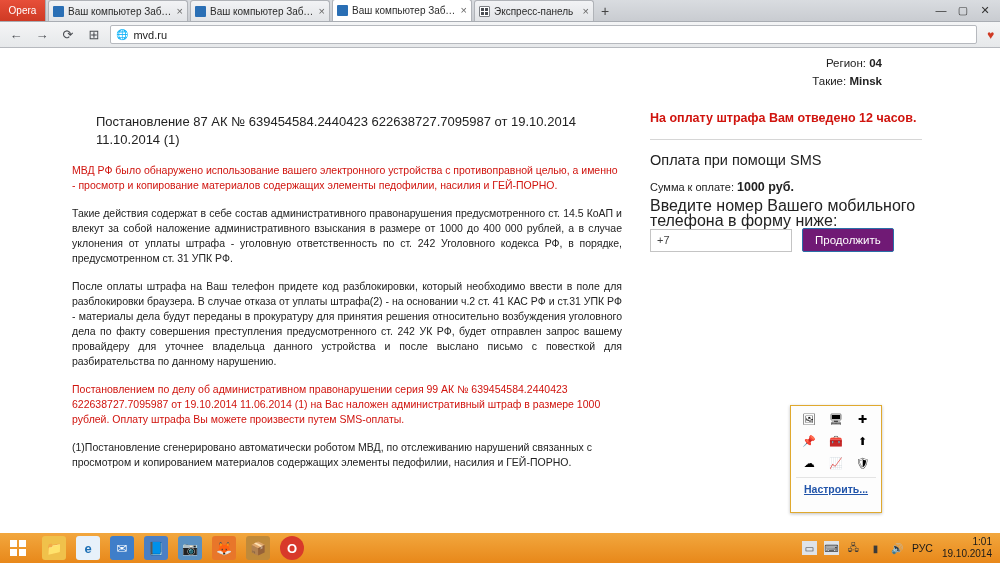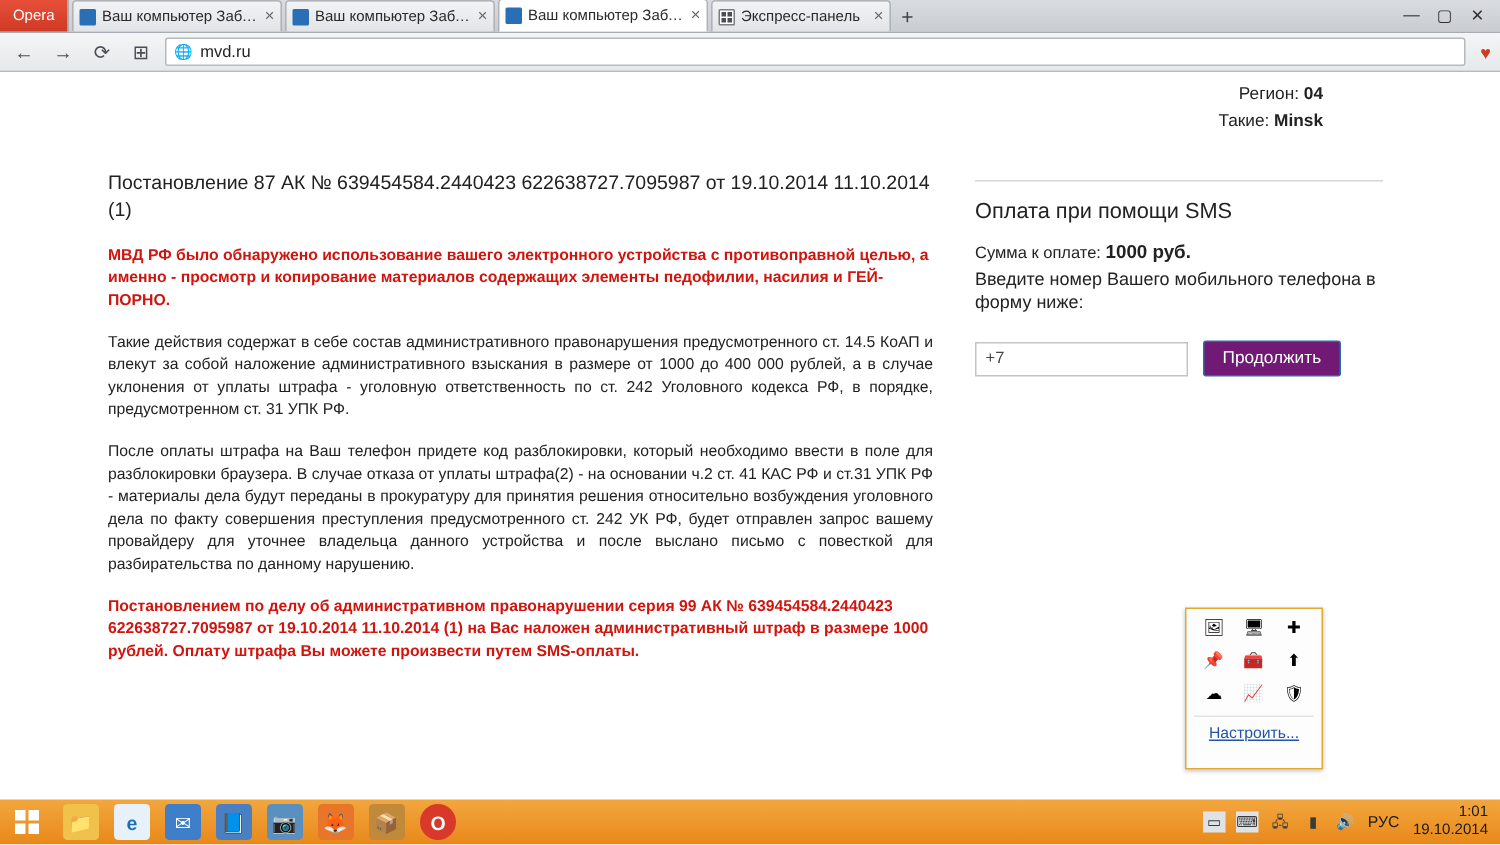--- a/index.html
+++ b/index.html
@@ -131,46 +131,46 @@
     text-align: right;
     font-size: 11.5px; color: #222;
     line-height: 18px;
   }
   .region-info b { font-weight: bold; }
 
   .content-left {
     position: absolute; left: 72px; top: 65px; width: 550px;
   }
   .doc-title {
-    font-size: 13px; color: #222; line-height: 18px; margin-bottom: 14px;
+    font-size: 13px; color: #222; line-height: 18px; margin-bottom: 14px; margin-left: 24px;
   }
   .p-red {
     color: #d0140e; font-size: 10.5px; line-height: 15px; margin: 0 0 13px 0;
-    font-weight: bold;
+    font-weight: normal;
   }
   .p-black {
     color: #222; font-size: 10.5px; line-height: 15px; margin: 0 0 13px 0;
     text-align: justify;
   }
   .p-note {
     color: #222; font-size: 10.5px; line-height: 15px; margin: 0;
   }
 
   .content-right {
     position: absolute; left: 650px; top: 62px; width: 272px;
   }
   .warn {
     color: #d0140e; font-size: 12.5px; line-height: 17px;
     font-weight: bold; margin-bottom: 12px;
   }
   .hr { border-top: 1px solid #d6d6d6; margin: 10px 0 12px 0; }
   .sms-title { font-size: 14.5px; color: #222; margin-bottom: 12px; }
   .sms-sum { font-size: 11px; color: #222; margin-bottom: 4px; }
   .sms-sum b { font-size: 12.5px; }
-  .sms-hint { font-size: 12px; color: #222; line-height: 15px; margin-bottom: 18px; }
+  .sms-hint { font-size: 16px; color: #222; line-height: 15px; }
   .form-row { display: flex; align-items: center; gap: 10px; }
   .phone-input {
     width: 142px; height: 23px;
     border: 1px solid #c4c4c4; background: #fff;
     font-size: 11px; color: #444;
     padding: 0 6px;
     outline: none;
   }
   .submit-btn {
     height: 24px; padding: 0 12px;
@@ -200,20 +200,21 @@
     width: 15px; height: 15px;
     display: flex; align-items: center; justify-content: center;
     font-size: 11px; line-height: 1;
     border-radius: 2px;
   }
   .tray-sep { border-top: 1px solid #e4e4e4; margin: 6px 0 0 0; }
   .tray-link {
     font-size: 10.5px; color: #2255aa; text-align: center;
     padding: 5px 0 0 0;
     text-decoration: underline;
+    font-weight: bold;
   }
 
   
   .taskbar {
     position: absolute; left: 0; bottom: 0; width: 1000px; height: 30px;
     background: linear-gradient(#f2a73e, #e8881a);
     display: flex; align-items: center;
   }
   .start {
     width: 36px; height: 30px;
@@ -312,24 +313,26 @@
         <span>Такие:</span>
         <b>Minsk</b>
       </div>
     </div>
 
     <div class="content-left">
       <div class="doc-title">Постановление 87 АК № 639454584.2440423 622638727.7095987 от 19.10.2014 11.10.2014 (1)</div>
       <p class="p-red">МВД РФ было обнаружено использование вашего электронного устройства с противоправной целью, а именно - просмотр и копирование материалов содержащих элементы педофилии, насилия и ГЕЙ-ПОРНО.</p>
       <p class="p-black">Такие действия содержат в себе состав административного правонарушения предусмотренного ст. 14.5 КоАП и влекут за собой наложение административного взыскания в размере от 1000 до 400 000 рублей, а в случае уклонения от уплаты штрафа - уголовную ответственность по ст. 242 Уголовного кодекса РФ, в порядке, предусмотренном ст. 31 УПК РФ.</p>
       <p class="p-black">После оплаты штрафа на Ваш телефон придете код разблокировки, который необходимо ввести в поле для разблокировки браузера. В случае отказа от уплаты штрафа(2) - на основании ч.2 ст. 41 КАС РФ и ст.31 УПК РФ - материалы дела будут переданы в прокуратуру для принятия решения относительно возбуждения уголовного дела по факту совершения преступления предусмотренного ст. 242 УК РФ, будет отправлен запрос вашему провайдеру для уточнее владельца данного устройства и после выслано письмо с повесткой для разбирательства по данному нарушению.</p>
-      <p class="p-red">Постановлением по делу об административном правонарушении серия 99 АК № 639454584.2440423 622638727.7095987 от 19.10.2014 11.10.2014 (1) на Вас наложен административный штраф в размере 1000 рублей. Оплату штрафа Вы можете произвести путем SMS-оплаты.</p>
+      <p class="p-red">Постановлением по делу об административном правонарушении серия 99 АК № 639454584.2440423 622638727.7095987 от 19.10.2014 11.06.2014 (1) на Вас наложен административный штраф в размере 1000 рублей. Оплату штрафа Вы можете произвести путем SMS-оплаты.</p>
+      <p class="p-note">(1)Постановление сгенерировано автоматически роботом МВД, по отслеживанию нарушений связанных с просмотром и копированием материалов содержащих элементы педофилии, насилия и ГЕЙ-ПОРНО.</p>
     </div>
 
     <div class="content-right">
+      <div class="warn">На оплату штрафа Вам отведено 12 часов.</div>
       <div class="hr"></div>
       <div class="sms-title">Оплата при помощи SMS</div>
       <div class="sms-sum">
         <span>Сумма к оплате:</span>
         <b>1000 руб.</b>
       </div>
       <div class="sms-hint">Введите номер Вашего мобильного телефона в форму ниже:</div>
       <div class="form-row">
         <input class="phone-input" type="text" value="+7" style="">
         <button class="submit-btn">Продолжить</button>

